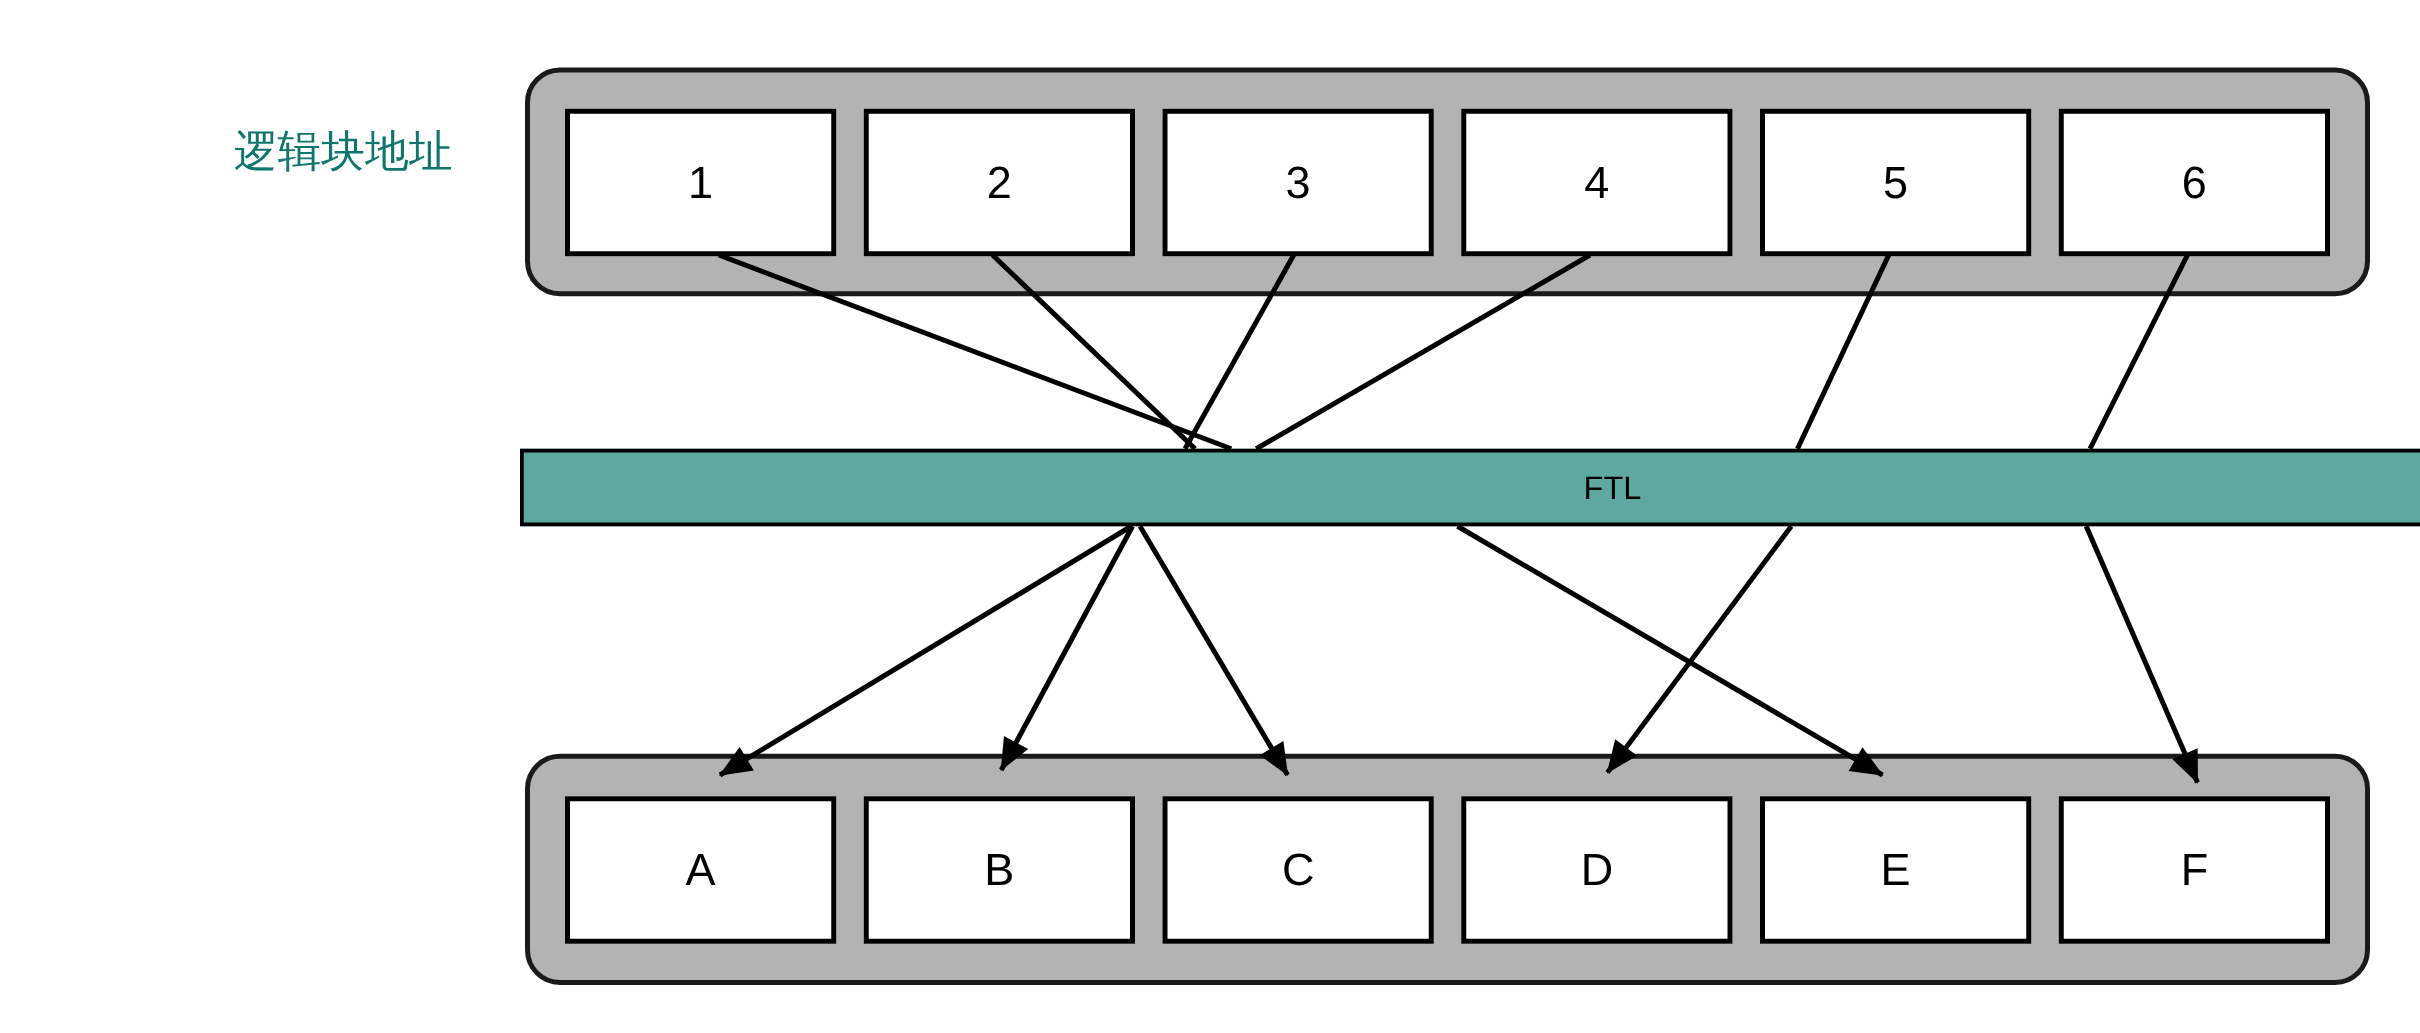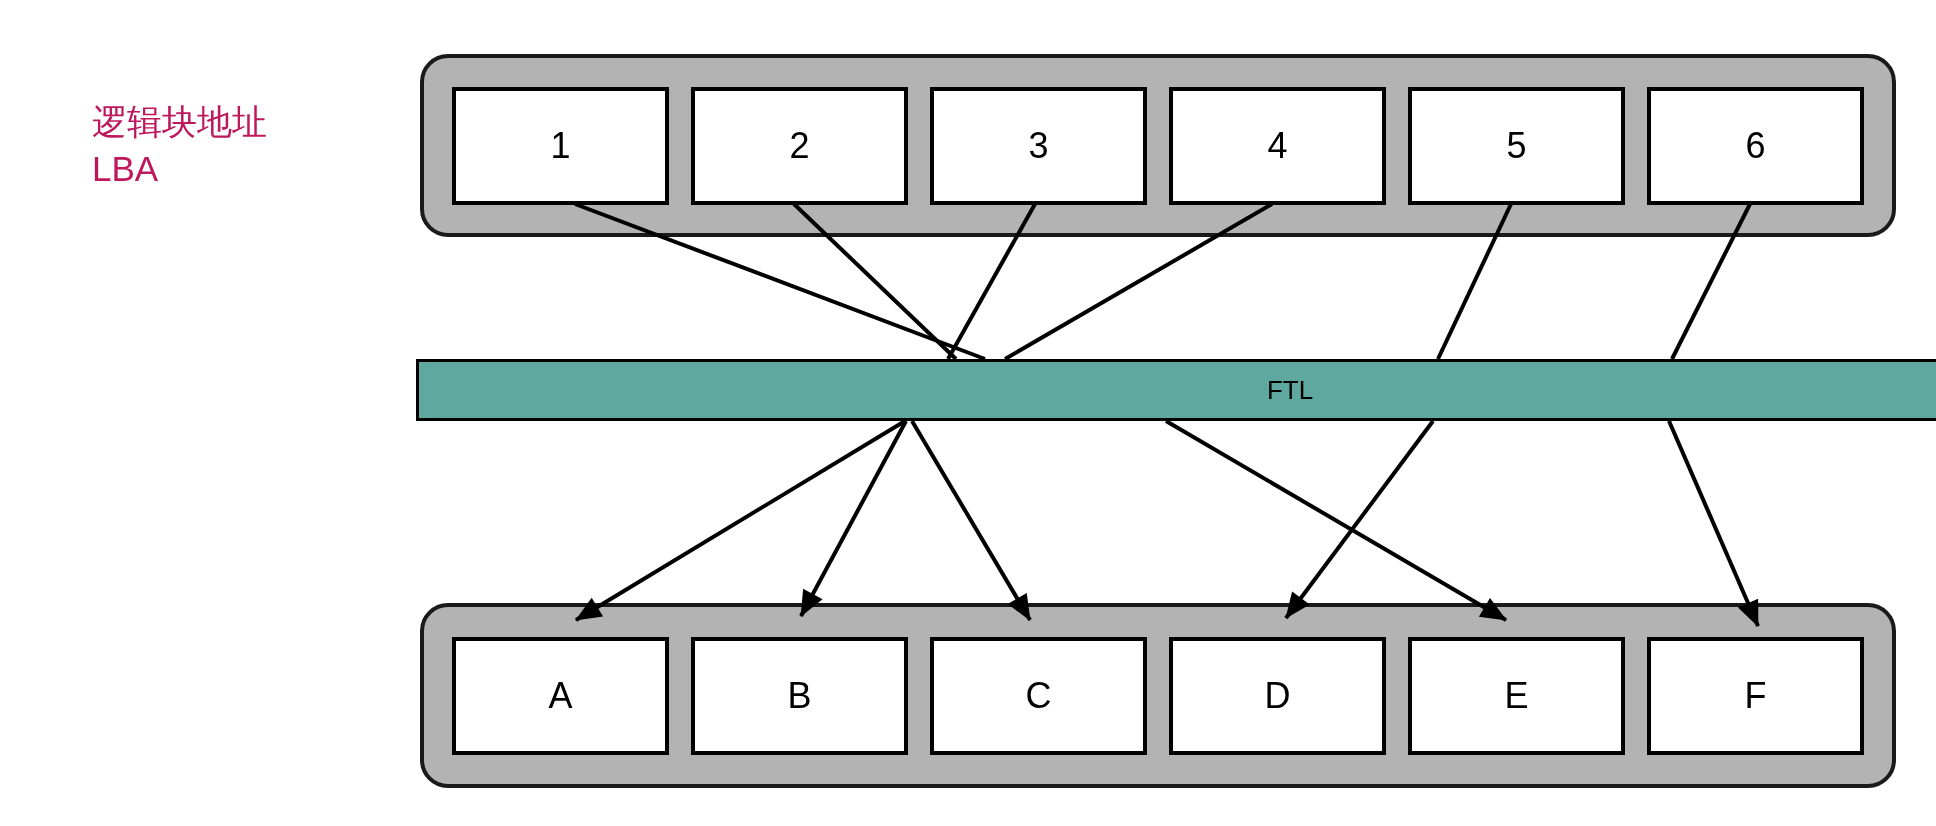--- a/index.html
+++ b/index.html
@@ -12,24 +12,24 @@
     width: 1936px;
     height: 826px;
     background: #ffffff;
     font-family: "Liberation Sans", "DejaVu Sans", sans-serif;
     color: #000000;
     overflow: hidden;
   }
   .side-label {
     position: absolute;
     width: 270px;
-    text-align: left;
+    text-align: right;
     font-size: 35px;
     line-height: 1.35;
-    color: #be185d;
+    color: #0f766e;
   }
   .side-label.lba { left: 92px; top: 98px; }
   .side-label.pba { left: 92px; top: 650px; }
 
   .row {
     position: absolute;
     left: 420px;
     width: 1476px;
     background: #b3b3b3;
     border: 4px solid #1a1a1a;
@@ -84,21 +84,20 @@
     stroke-width: 4;
   }
 </style>
 </head>
 <body>
 
 <div class="stage">
 
   <div class="side-label lba">
     <div>逻辑块地址</div>
-    <div>LBA</div>
   </div>
 
   <div class="row top">
     <div class="block">1</div>
     <div class="block">2</div>
     <div class="block">3</div>
     <div class="block">4</div>
     <div class="block">5</div>
     <div class="block">6</div>
   </div>

